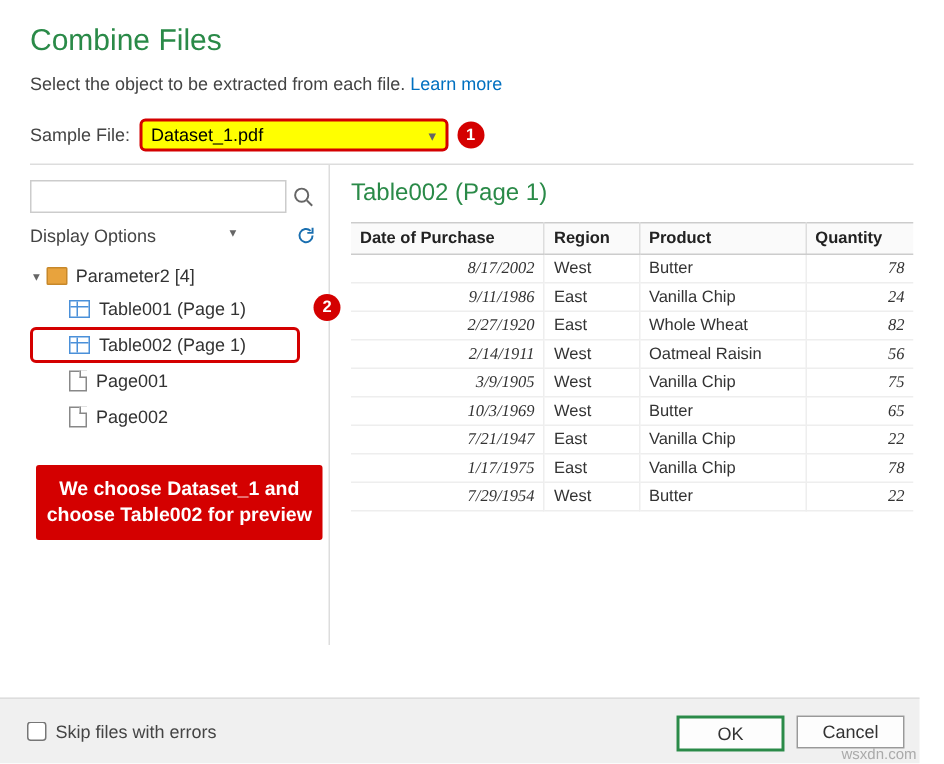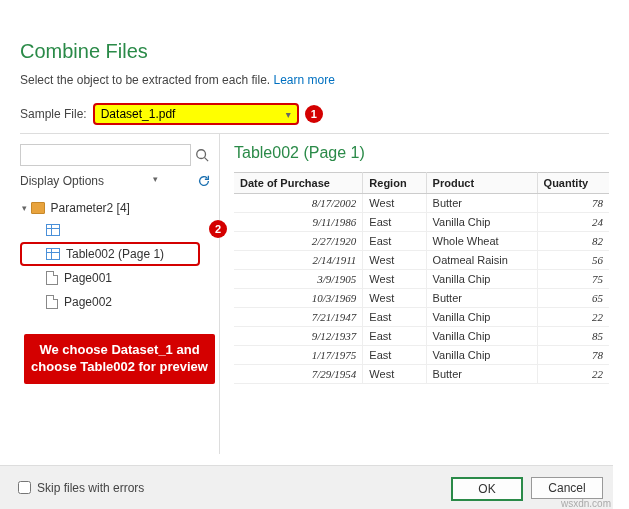--- a/index.html
+++ b/index.html
@@ -1,17 +1,17 @@
 <!DOCTYPE html>
 <html><head>
   <meta charset="utf-8">
   <style>
     * { box-sizing: border-box; font-family: "Segoe UI", Arial, sans-serif; }
     body { margin: 0; width: 629px; height: 509px; background: #fff; font-size: 12px; color: #333; position: relative; }
-    .dialog { padding: 36px 20px 0 20px; }
+    .dialog { padding: 12px 20px 0 20px; }
     .title { color: #2a8a48; font-size: 20px; font-weight: 400; margin: 4px 0 10px 0; }
     .subtitle { font-size: 12px; color: #444; margin-bottom: 16px; }
     .subtitle a { color: #0070c0; text-decoration: none; }
     .row-sample { display: flex; align-items: center; margin-bottom: 8px; }
     .row-sample label { color: #444; margin-right: 6px; }
     .sel-wrap { position: relative; border: 2px solid #d40000; border-radius: 4px; background: #ffff00; padding: 1px 22px 1px 6px; width: 206px; height: 22px; display: flex; align-items: center; }
     .sel-wrap .sel-val { font-size: 12px; color: #000; }
     .sel-wrap .caret { position: absolute; right: 6px; top: 4px; font-size: 10px; color: #666; }
     .badge { border-radius: 50%; width: 18px; height: 18px; background: #d40000; color:#fff; font-weight: bold; font-size: 11px; display: flex; align-items: center; justify-content: center; margin-left: 6px; }
     .divider { border-bottom: 1px solid #ddd; margin: 8px 0 0 0; }
@@ -99,20 +99,21 @@
       </div>
       <div class="tree">
         <div class="tree-node tree-root">
           <span class="tri">▾</span>
           <span class="folder-ico"></span>
           <span>Parameter2 [4]</span>
         </div>
         <div id="tree-items">
             <div class="tree-child">
               <span class="tbl-ico"></span>
+              <span>Table001 (Page 1)</span>
               <div class="badge node-badge">2</div>
             </div>
             <div class="tree-child sel-node">
               <span class="tbl-ico"></span>
               <span>Table002 (Page 1)</span>
             </div>
             <div class="tree-child">
               <span class="page-ico"></span>
               <span>Page001</span>
             </div>
@@ -173,26 +174,20 @@
               <td>Butter</td>
               <td class="num">65</td>
             </tr>
             <tr>
               <td class="num">7/21/1947</td>
               <td>East</td>
               <td>Vanilla Chip</td>
               <td class="num">22</td>
             </tr>
             <tr>
-              <td class="num">9/12/1937</td>
-              <td>East</td>
-              <td>Vanilla Chip</td>
-              <td class="num">85</td>
-            </tr>
-            <tr>
               <td class="num">1/17/1975</td>
               <td>East</td>
               <td>Vanilla Chip</td>
               <td class="num">78</td>
             </tr>
             <tr>
               <td class="num">7/29/1954</td>
               <td>West</td>
               <td>Butter</td>
               <td class="num">22</td>

